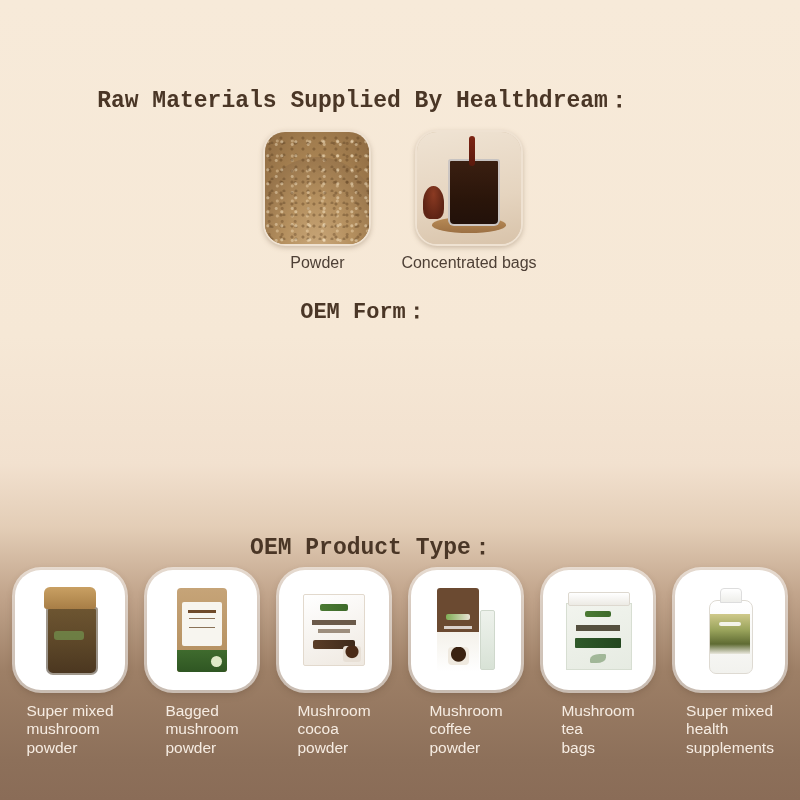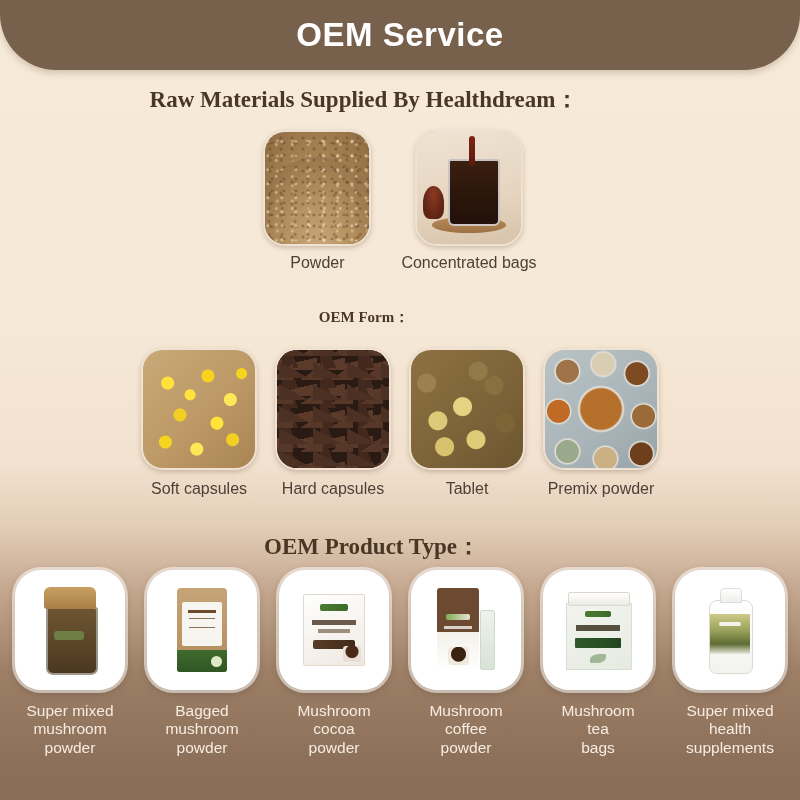--- a/index.html
+++ b/index.html
@@ -23,24 +23,24 @@
   }
   .banner-title{
     color:#ffffff;font-size:33px;font-weight:bold;letter-spacing:.5px;
     font-family:"Liberation Sans", sans-serif;
   }
 
   
   .sec-title{
     position:absolute;width:728px;text-align:center;
     color:#4a3626;font-weight:bold;
-    font-family:Liberation Serif, serif;
+    font-family:Liberation Mono, monospace;
   }
   #t-raw{top:84px;font-size:23px;}
-  #t-form{top:308px;font-size:15px;}
+  #t-form{top:296px;font-size:22px;}
   #t-type{top:531px;font-size:23px;padding-left:8px;}
 
   
   .row{position:absolute;display:flex;justify-content:center;align-items:flex-start;}
   #row-raw{top:130px;left:0;width:800px;gap:30px;}
   #row-form{top:348px;left:0;width:800px;gap:18px;}
 
   .cell{display:flex;flex-direction:column;align-items:center;}
   .thumb{
     border-radius:22px;overflow:hidden;position:relative;
@@ -179,21 +179,21 @@
   }
   .pcell{width:124px;display:flex;flex-direction:column;align-items:center;}
   .pcard{
     width:110px;height:120px;background:#ffffff;border-radius:26px;
     box-shadow:0 0 0 3px rgba(255,255,255,.55),0 3px 8px rgba(70,48,32,.35);
     position:relative;overflow:hidden;
     display:flex;align-items:center;justify-content:center;
   }
   .plabel{
     margin-top:12px;color:#f6ece2;font-size:15.5px;line-height:1.18;
-    text-align:center;font-family:"Liberation Sans", sans-serif;
+    font-family:"Liberation Sans", sans-serif;
   }
 
   
   .pa{position:relative;}
 
   
   .p-jar{width:56px;height:86px;}
   .p-jar .lid{position:absolute;left:2px;top:0;width:52px;height:22px;
     background:linear-gradient(180deg,#c9a063,#a87e46);border-radius:6px 6px 3px 3px;}
   .p-jar .body{position:absolute;left:4px;top:20px;width:48px;height:64px;
@@ -264,23 +264,20 @@
   .p-bottle .lbl{position:absolute;left:3px;top:26px;width:40px;height:40px;
     background:linear-gradient(180deg,#cfc98a 0%,#9aa45c 40%,#5f6b33 75%,#e9e7dd 100%);}
   .p-bottle .sig{position:absolute;left:12px;top:34px;width:22px;height:4px;
     background:rgba(255,255,255,.85);border-radius:2px;}
 </style>
 </head>
 <body>
 
 <div id="page">
 
-  <div class="banner">
-    <div class="banner-title">OEM Service</div>
-  </div>
 
   <div class="sec-title" id="t-raw">Raw Materials Supplied By Healthdream：</div>
 
   <div class="row" id="row-raw">
     <div class="cell">
       <div class="thumb">
           <div class="art a-powder"></div>
         </div>
       <div class="cap">Powder</div>
     </div>
@@ -292,46 +289,20 @@
             <div class="mug"></div>
             <div class="pour"></div>
           </div>
       </div>
       <div class="cap">Concentrated bags</div>
     </div>
   </div>
 
   <div class="sec-title" id="t-form">OEM Form：</div>
 
-  <div class="row" id="row-form">
-    <div class="cell">
-      <div class="thumb">
-          <div class="art a-soft"></div>
-        </div>
-      <div class="cap">Soft capsules</div>
-    </div>
-    <div class="cell">
-      <div class="thumb">
-          <div class="art a-hard"></div>
-        </div>
-      <div class="cap">Hard capsules</div>
-    </div>
-    <div class="cell">
-      <div class="thumb">
-          <div class="art a-tab"></div>
-        </div>
-      <div class="cap">Tablet</div>
-    </div>
-    <div class="cell">
-      <div class="thumb">
-          <div class="art a-premix"></div>
-        </div>
-      <div class="cap">Premix powder</div>
-    </div>
-  </div>
 
   <div class="sec-title" id="t-type">OEM Product Type：</div>
 
   <div id="row-products">
 
     <div class="pcell">
       <div class="pcard">
         <div class="pa p-jar">
             <div class="body"></div>
             <div class="lid"></div>

